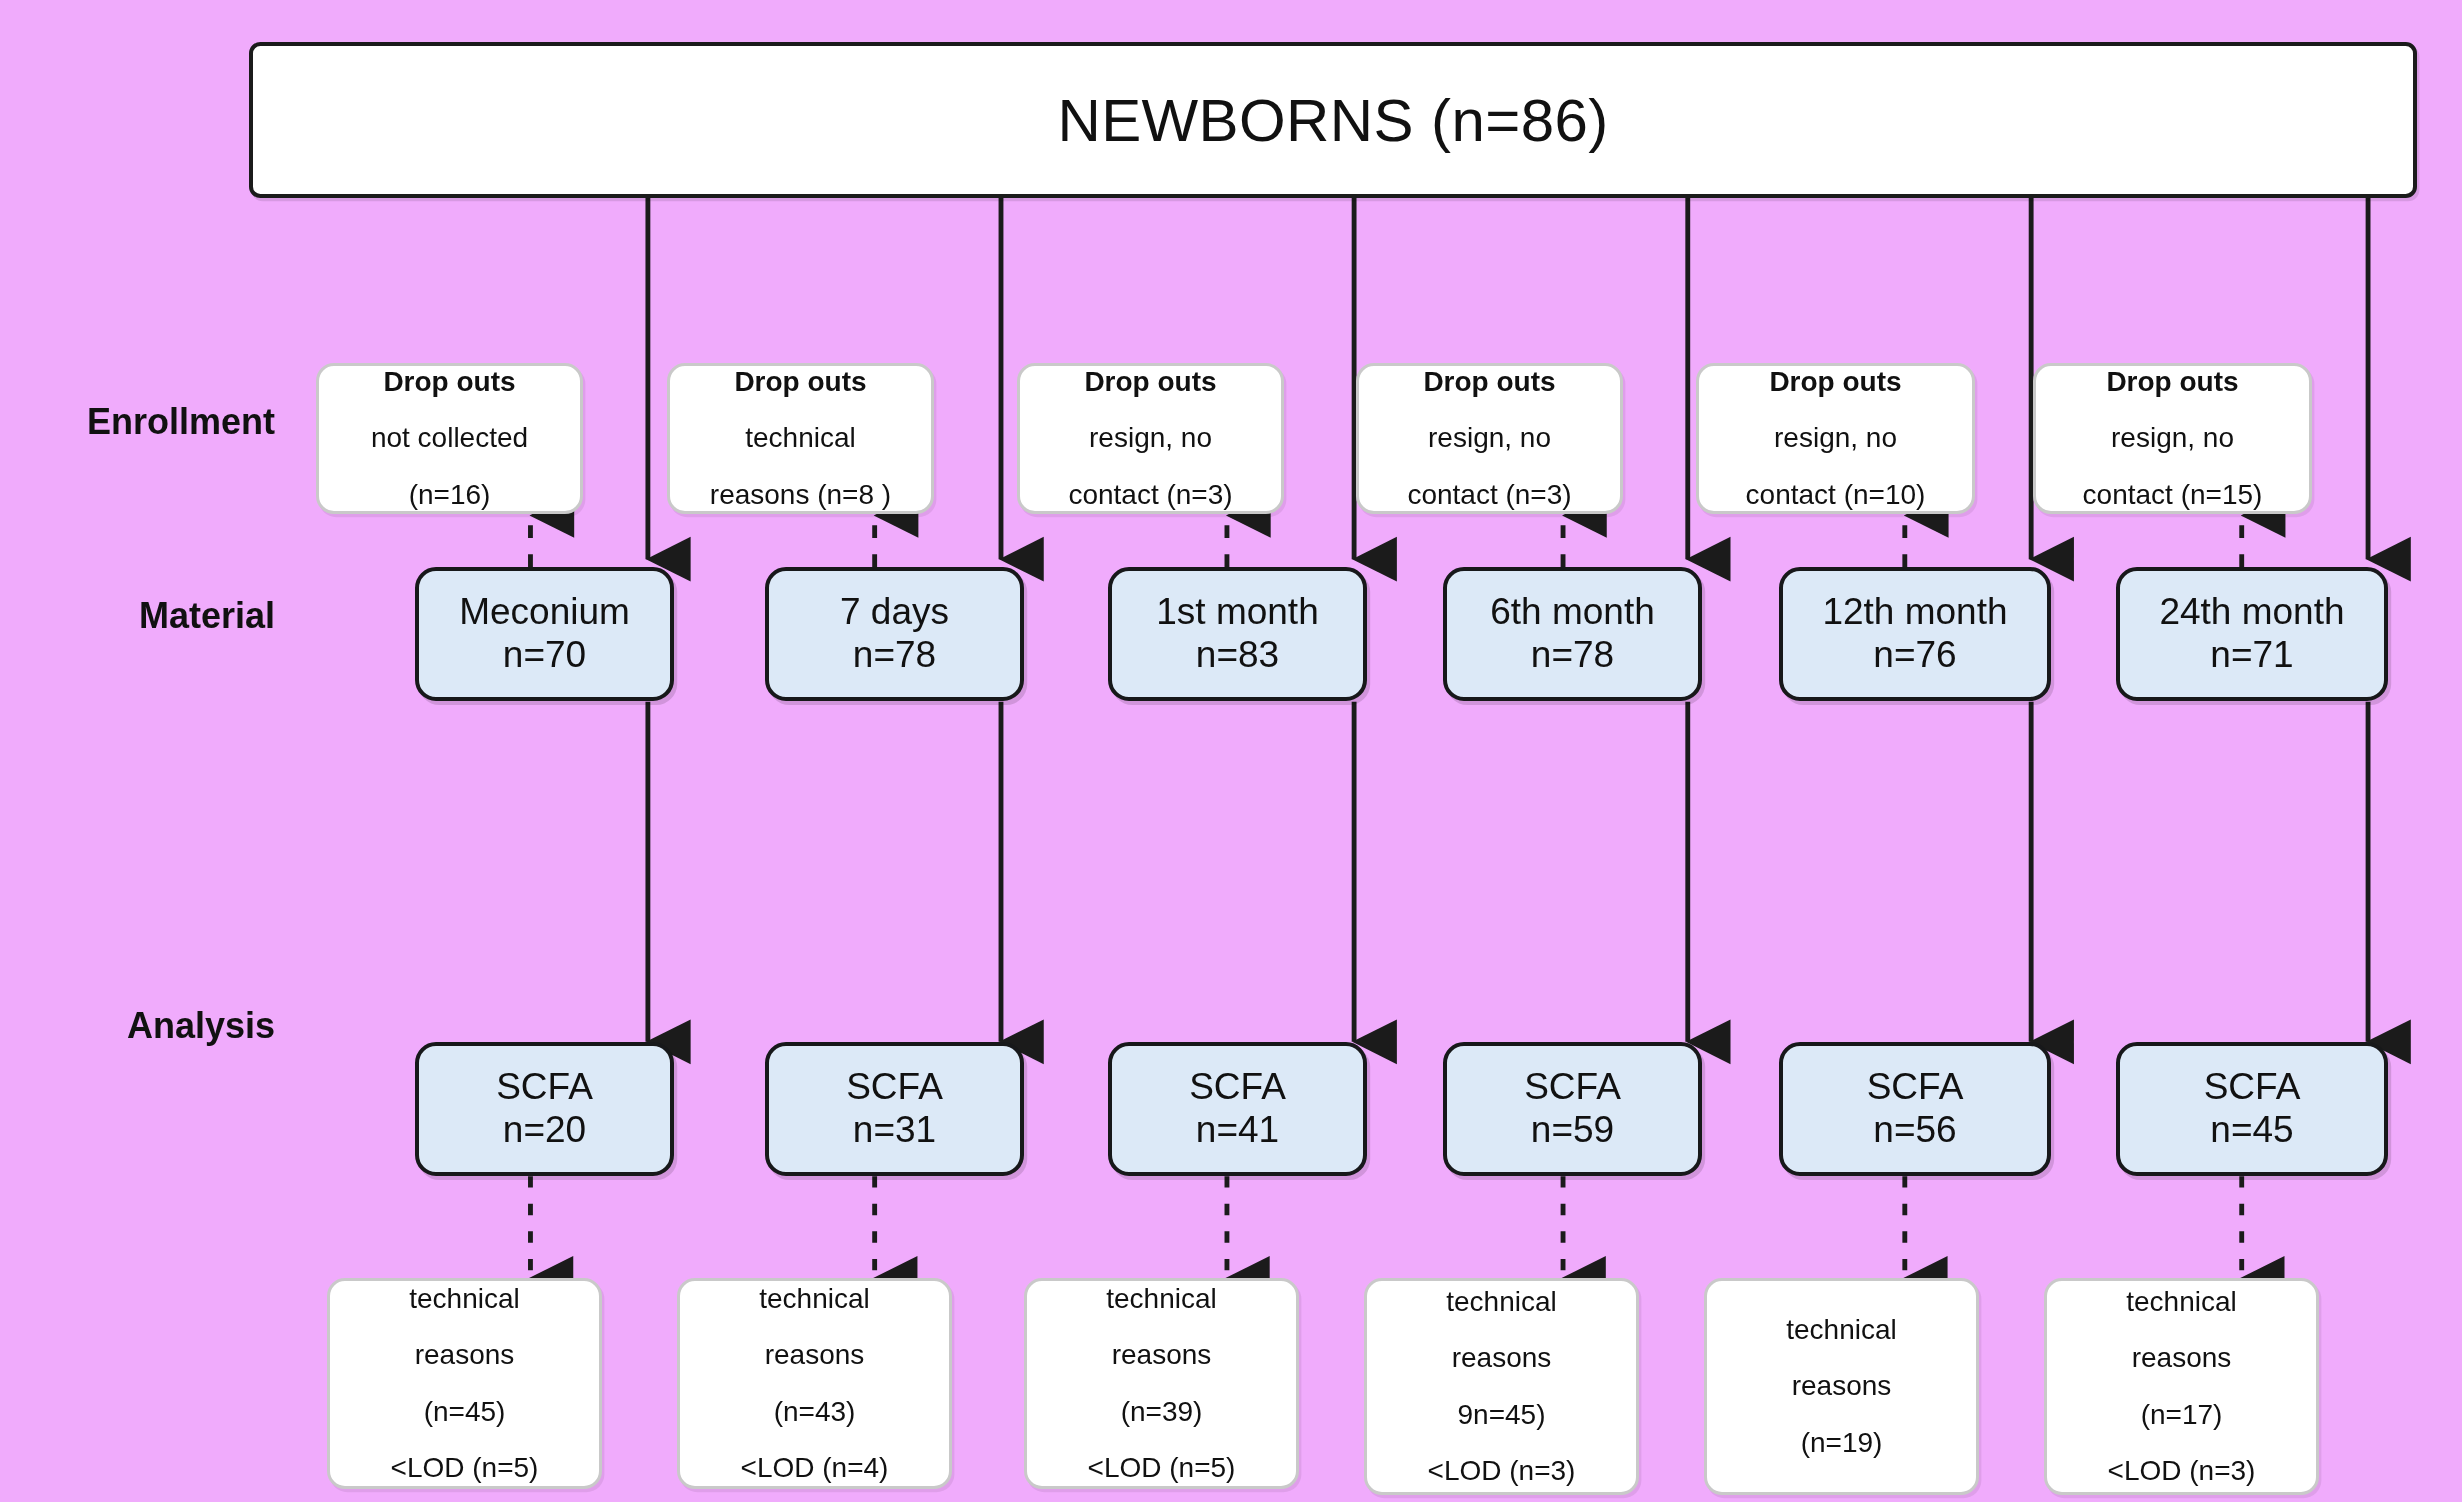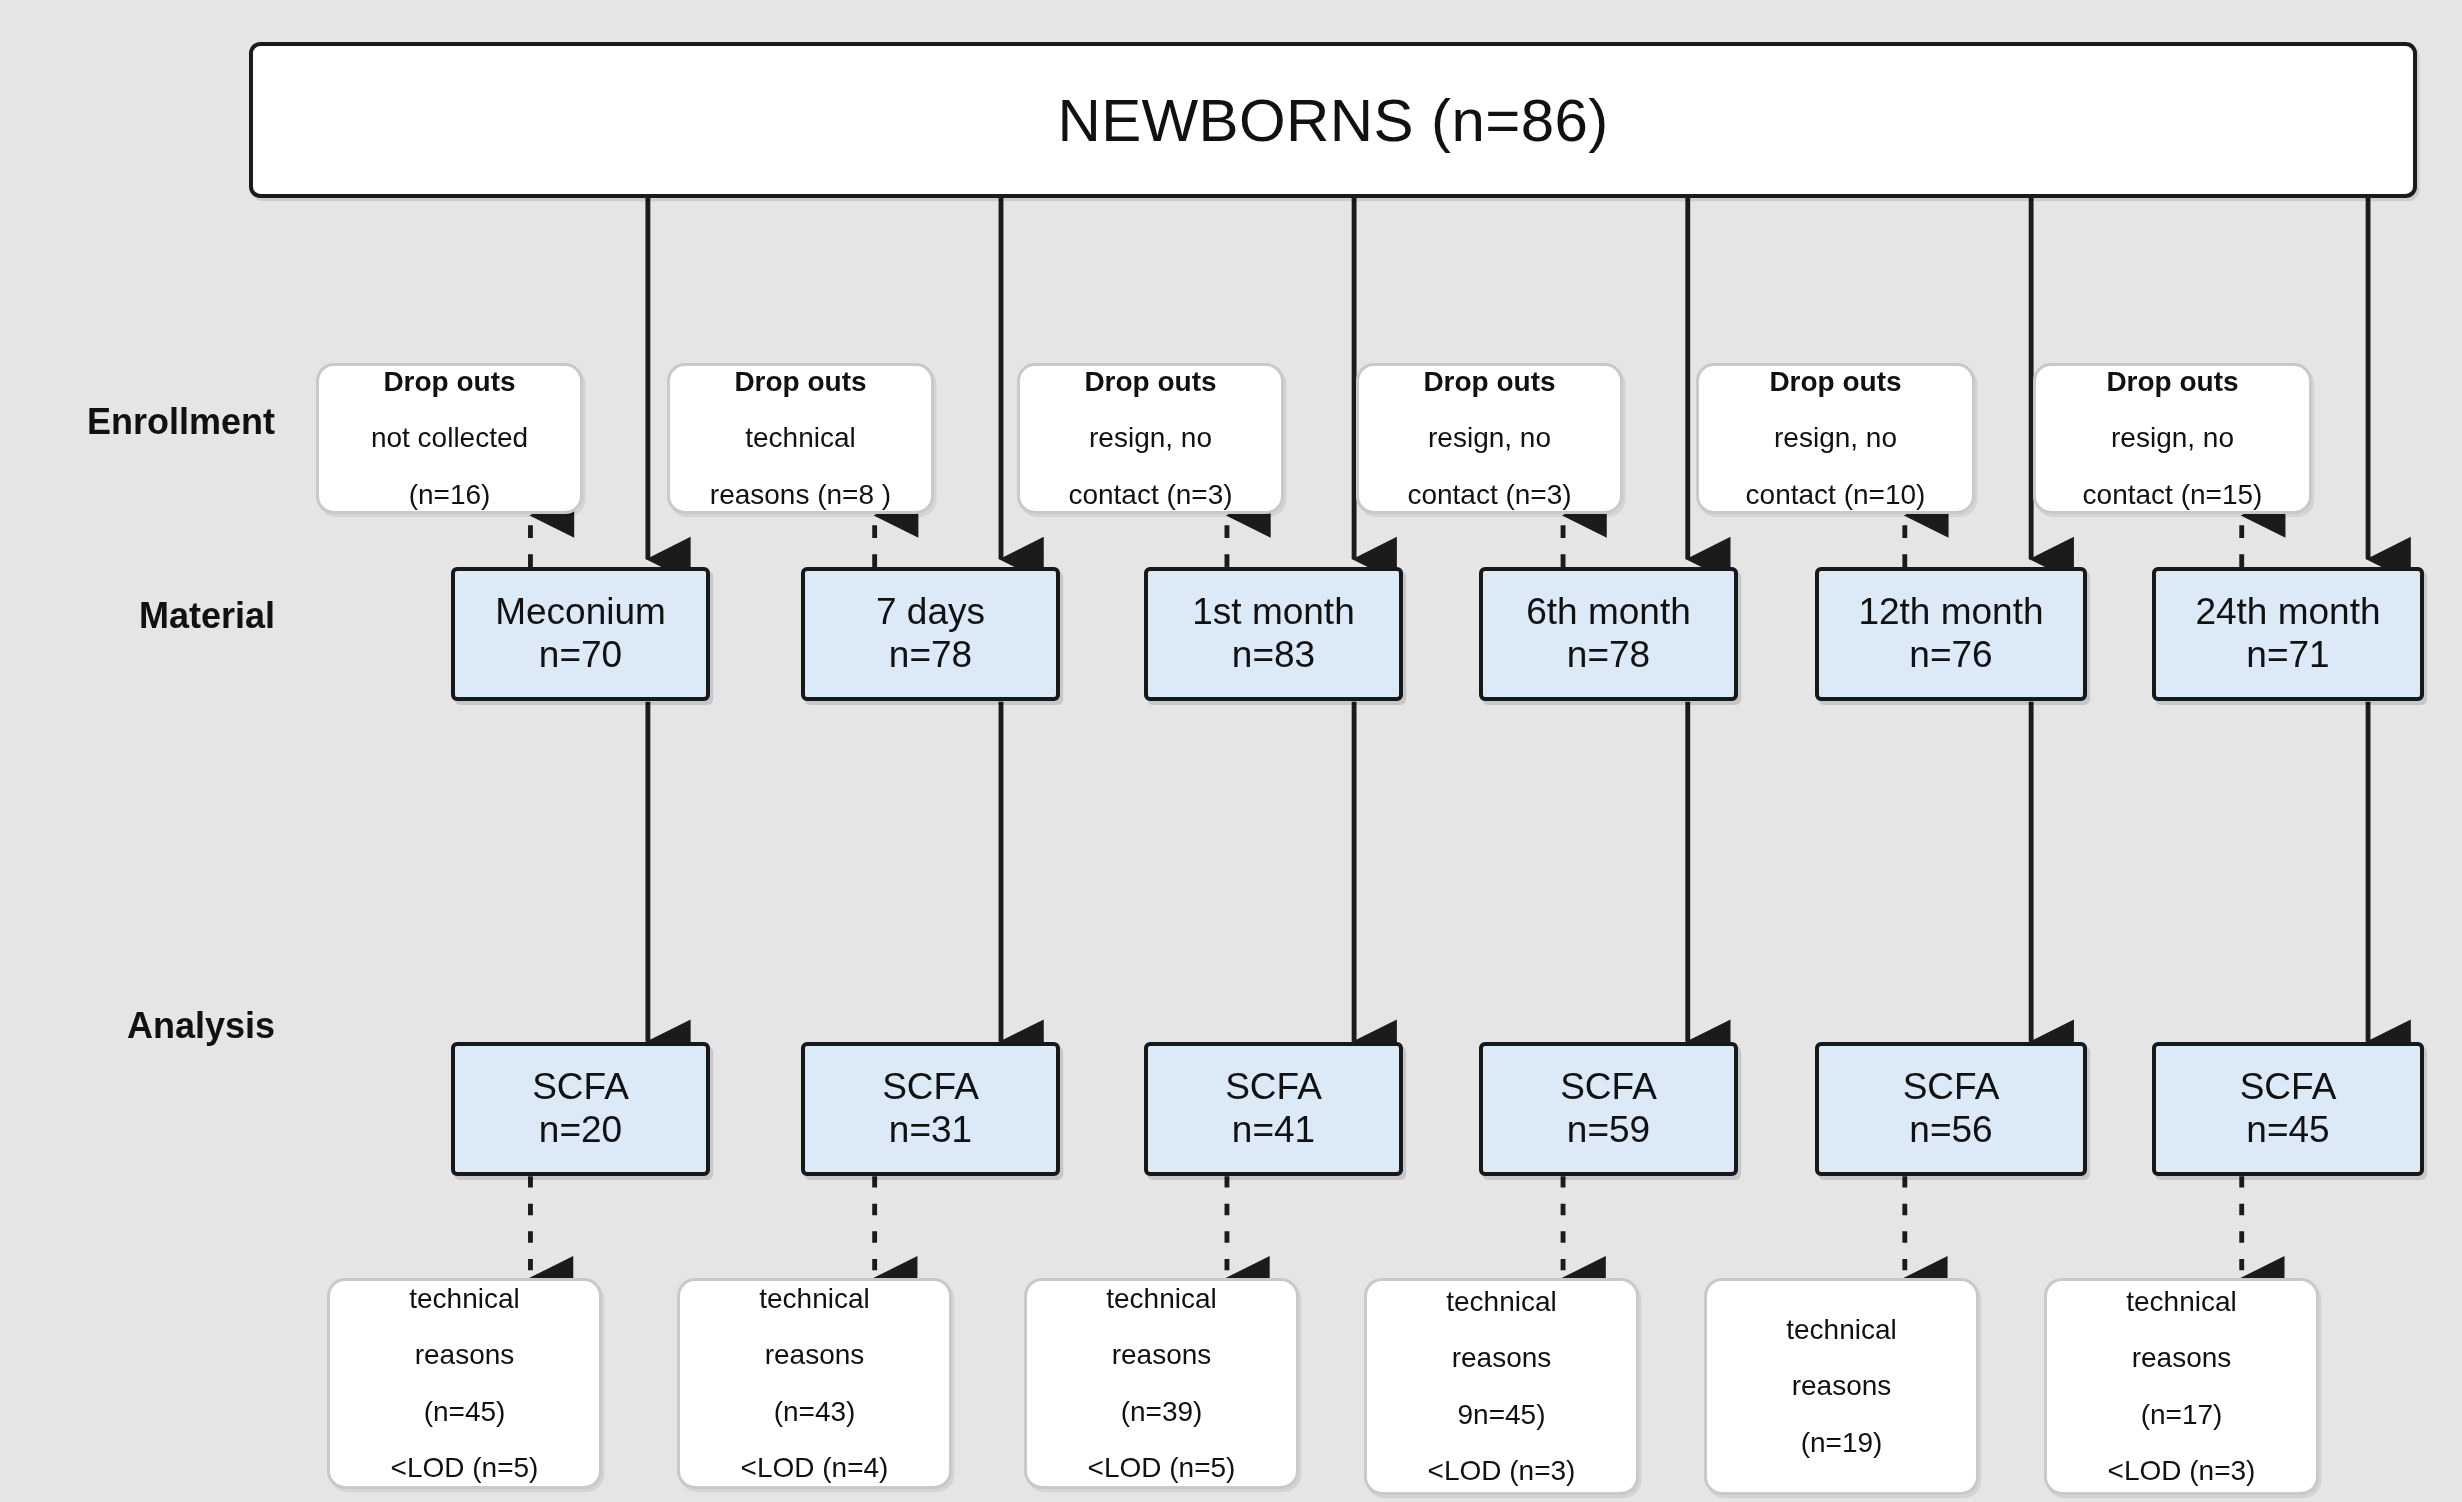--- a/index.html
+++ b/index.html
@@ -1,17 +1,17 @@
 <!DOCTYPE html>
 <html style="font-size:13px"><head>
 <meta charset="utf-8">
 <style>
   html,body{margin:0;padding:0;background:#fff;}
   body{font-family:"Liberation Sans",sans-serif;}
-  #stage{position:relative;width:2462px;height:1503px;background:#e5e5e5;overflow:hidden;text-decoration:underline;}
+  #stage{position:relative;width:2462px;height:1503px;background:#f0abfc;overflow:hidden;text-decoration:underline;}
 
   
   #wires{position:absolute;left:0;top:0;width:2462px;height:1503px;pointer-events:none;}
 
   
   .hdr-box{
     position:absolute;
     border:4.9px solid #1b1b1b;
     border-radius:11.3px;
     background:#fff;
@@ -50,23 +50,22 @@
     gap:24px;
   }
   .node.grey .ln.strong{font-weight:bold;}
 
   
   .node.blue{
     background:#dce9f7;
     border:4px solid #17181a;
     color:#111;
     font-size:37px;
-    border-radius:6px;
+    border-radius:21px;
     box-shadow:3.2px 4px 0 rgba(0,0,0,.13);
-    margin-left:36px;
   }
 </style>
 </head>
 <body>
 
 <div id="stage">
 
   <svg id="wires" viewBox="0 0 3040 1855" width="2462" height="1503">
     <defs>
       <marker id="ah" markerWidth="11" markerHeight="11" refX="5.2" refY="9.4" orient="auto" markerUnits="strokeWidth">

